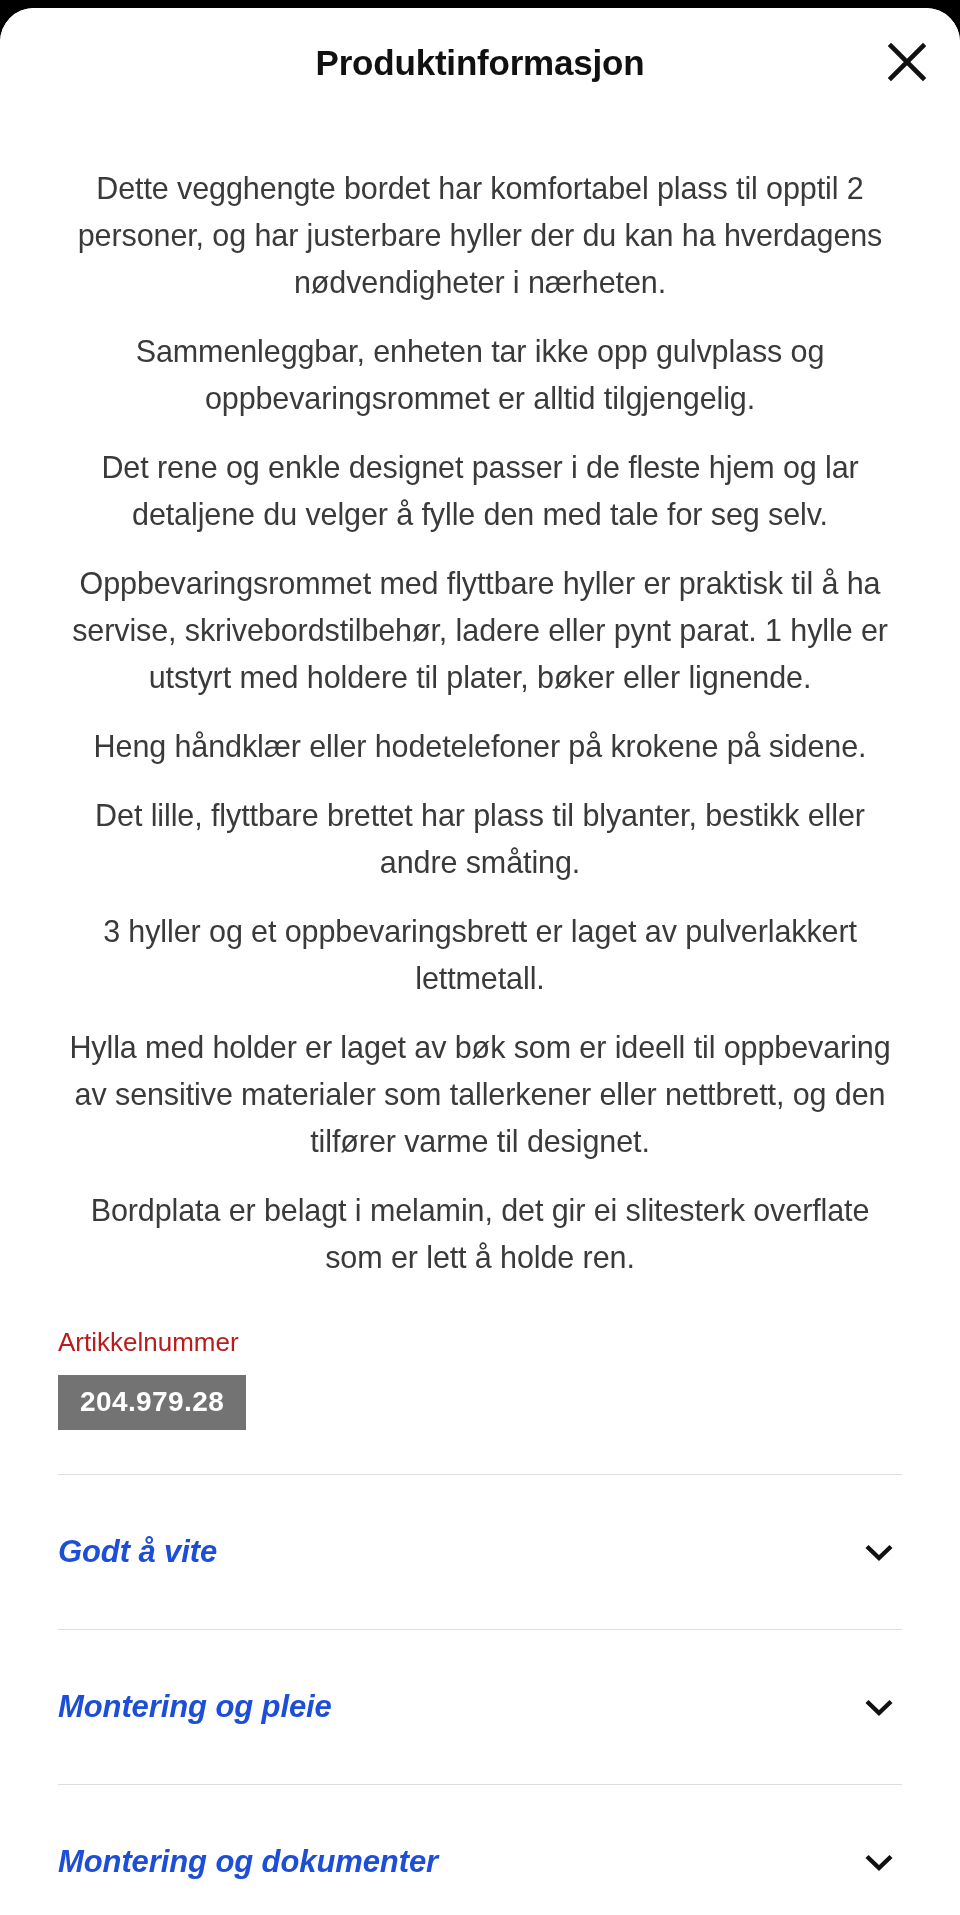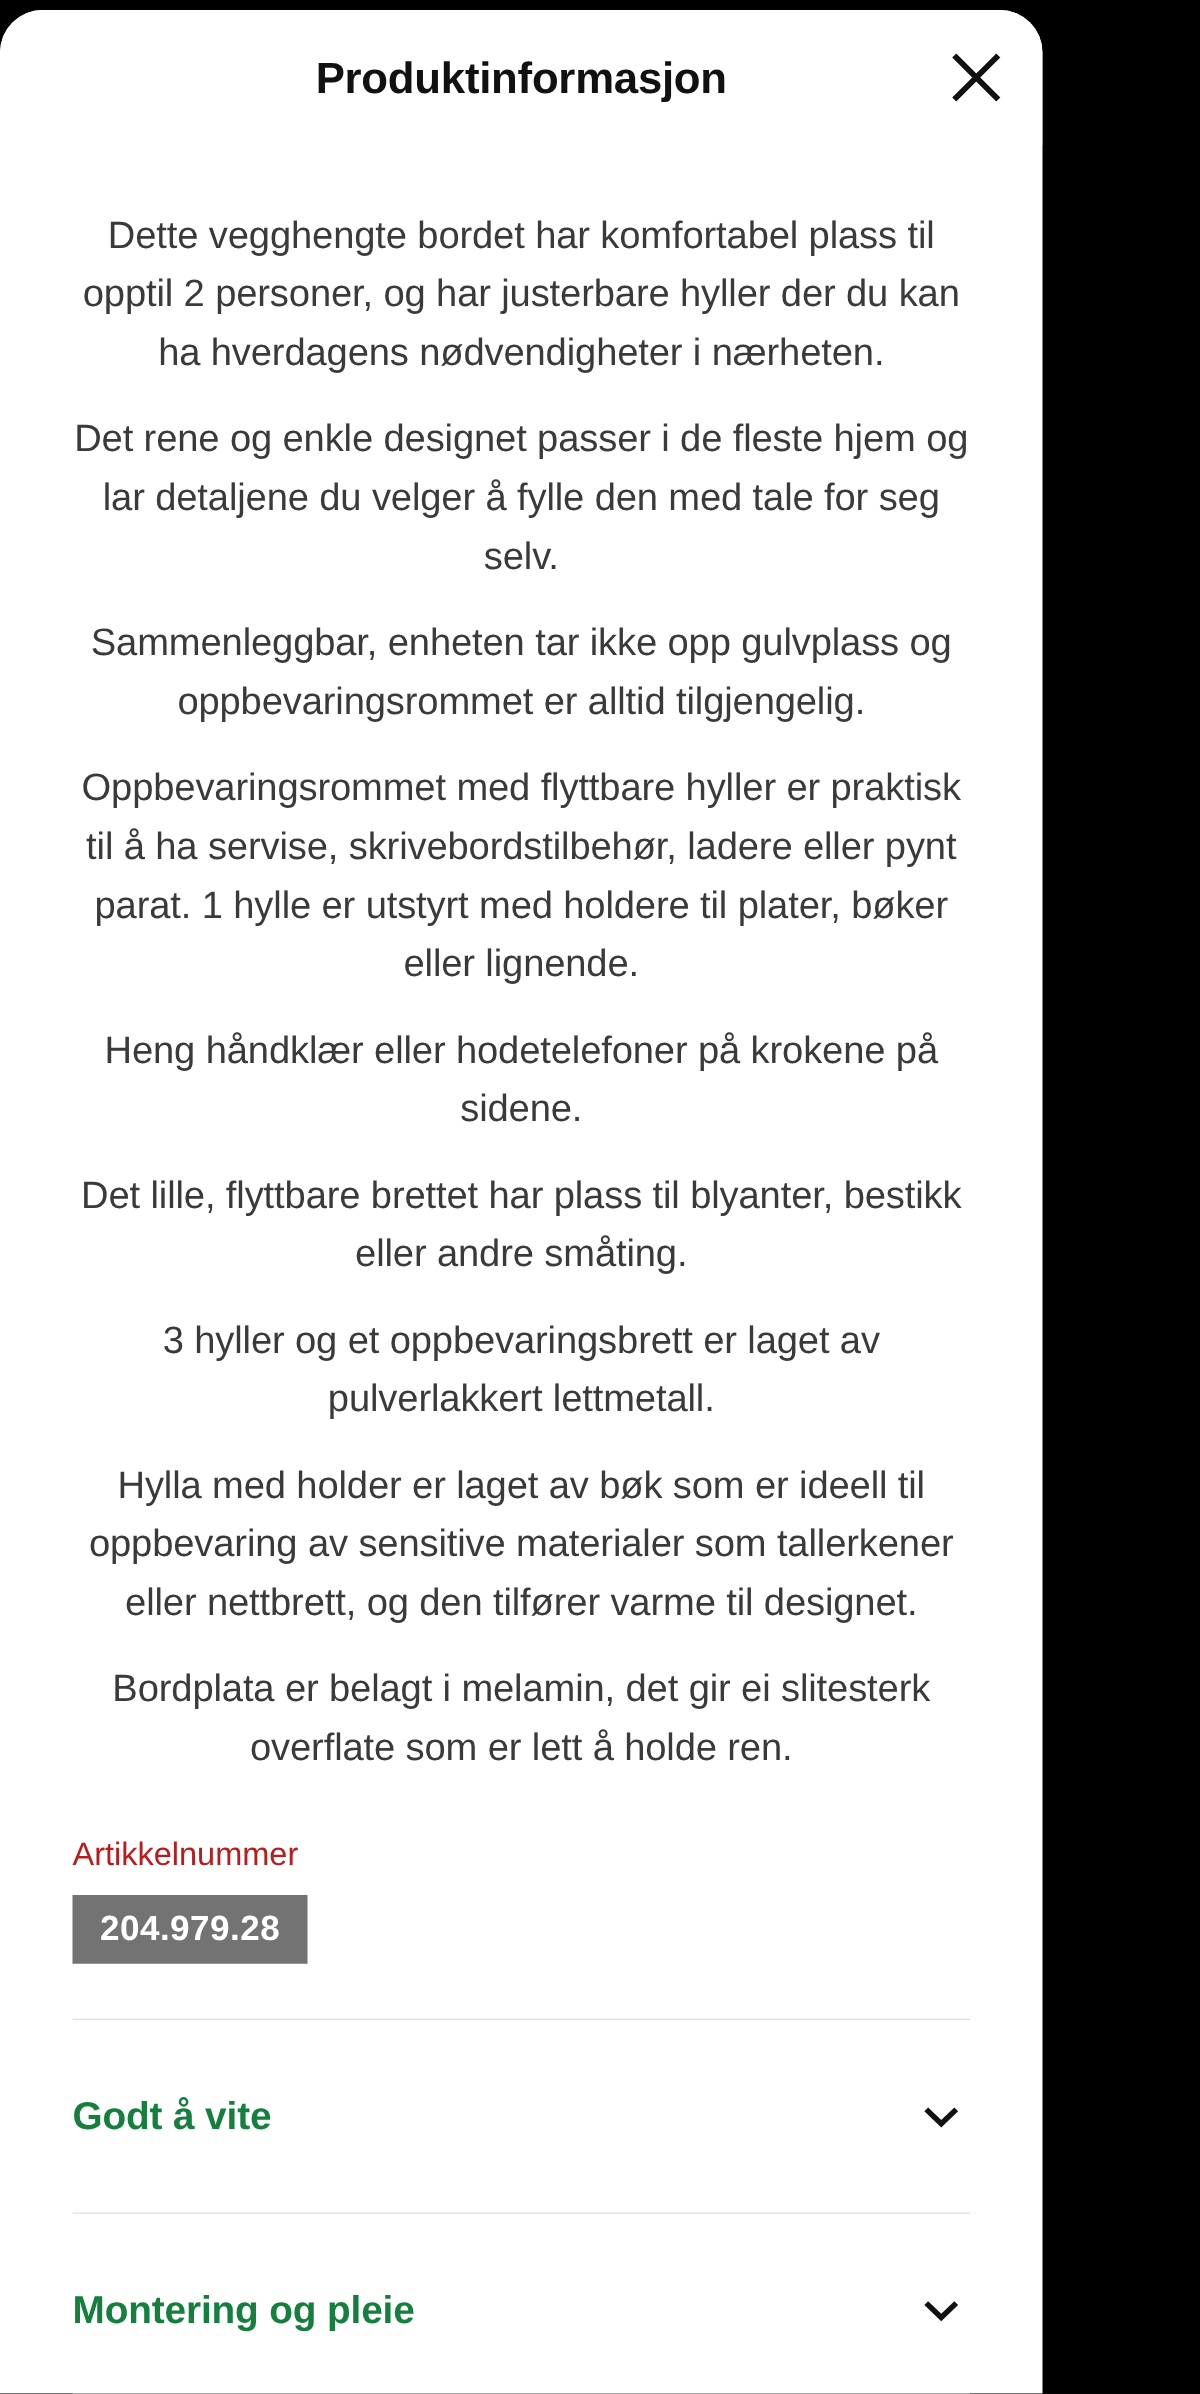--- a/index.html
+++ b/index.html
@@ -16,21 +16,21 @@
     width: 960px;
     height: 1915px;
     background: #000000;
     overflow: hidden;
   }
 
   .sheet {
     position: absolute;
     left: 0;
     top: 8px;
-    width: 834px;
+    width: 960px;
     height: 1907px;
     background: #ffffff;
     border-top-left-radius: 34px;
     border-top-right-radius: 34px;
     overflow: hidden;
   }
 
   
   .sheet-header {
     position: relative;
@@ -121,22 +121,23 @@
     display: flex;
     align-items: center;
     justify-content: space-between;
     cursor: pointer;
     background: #ffffff;
   }
 
   .accordion-label {
     font-size: 31px;
     font-weight: bold;
-    color: #15803d;
+    color: #1d4ed8;
     letter-spacing: -0.1px;
+    font-style: italic;
   }
 
   .chevron {
     width: 46px;
     height: 46px;
     display: flex;
     align-items: center;
     justify-content: center;
     flex: 0 0 auto;
   }
@@ -157,22 +158,22 @@
             <path d="M5 5 L37 37 M37 5 L5 37" stroke="#111111" stroke-width="4.6" stroke-linecap="square" fill="none"></path>
           </svg>
         </span>
       </button>
     </div>
 
     <div class="sheet-body">
 
       <div class="intro-block">
         <p class="desc-paragraph">Dette vegghengte bordet har komfortabel plass til opptil 2 personer, og har justerbare hyller der du kan ha hverdagens nødvendigheter i nærheten.</p>
+        <p class="desc-paragraph">Sammenleggbar, enheten tar ikke opp gulvplass og oppbevaringsrommet er alltid tilgjengelig.</p>
         <p class="desc-paragraph">Det rene og enkle designet passer i de fleste hjem og lar detaljene du velger å fylle den med tale for seg selv.</p>
-        <p class="desc-paragraph">Sammenleggbar, enheten tar ikke opp gulvplass og oppbevaringsrommet er alltid tilgjengelig.</p>
         <p class="desc-paragraph">Oppbevaringsrommet med flyttbare hyller er praktisk til å ha servise, skrivebordstilbehør, ladere eller pynt parat. 1 hylle er utstyrt med holdere til plater, bøker eller lignende.</p>
         <p class="desc-paragraph">Heng håndklær eller hodetelefoner på krokene på sidene.</p>
         <p class="desc-paragraph">Det lille, flyttbare brettet har plass til blyanter, bestikk eller andre småting.</p>
         <p class="desc-paragraph">3 hyller og et oppbevaringsbrett er laget av pulverlakkert lettmetall.</p>
         <p class="desc-paragraph">Hylla med holder er laget av bøk som er ideell til oppbevaring av sensitive materialer som tallerkener eller nettbrett, og den tilfører varme til designet.</p>
         <p class="desc-paragraph">Bordplata er belagt i melamin, det gir ei slitesterk overflate som er lett å holde ren.</p>
       </div>
 
       <div class="article-section">
         <div class="article-label">Artikkelnummer</div>

